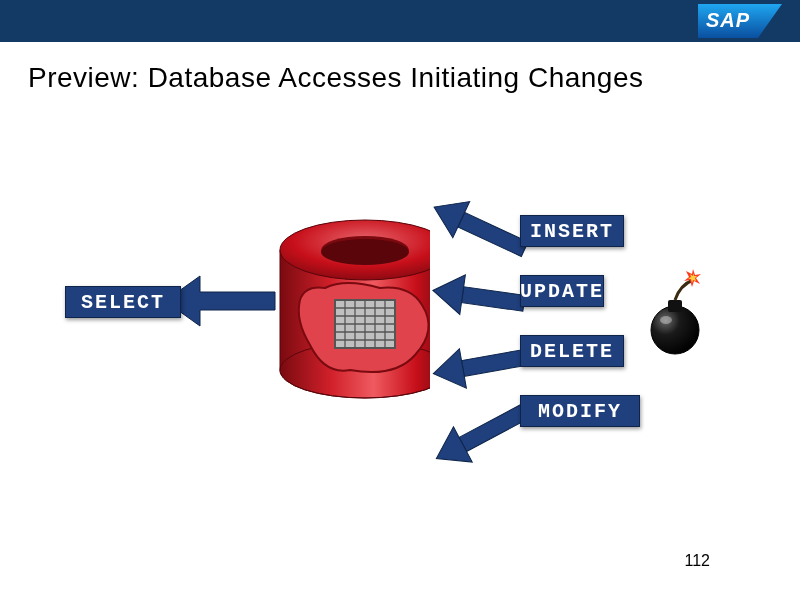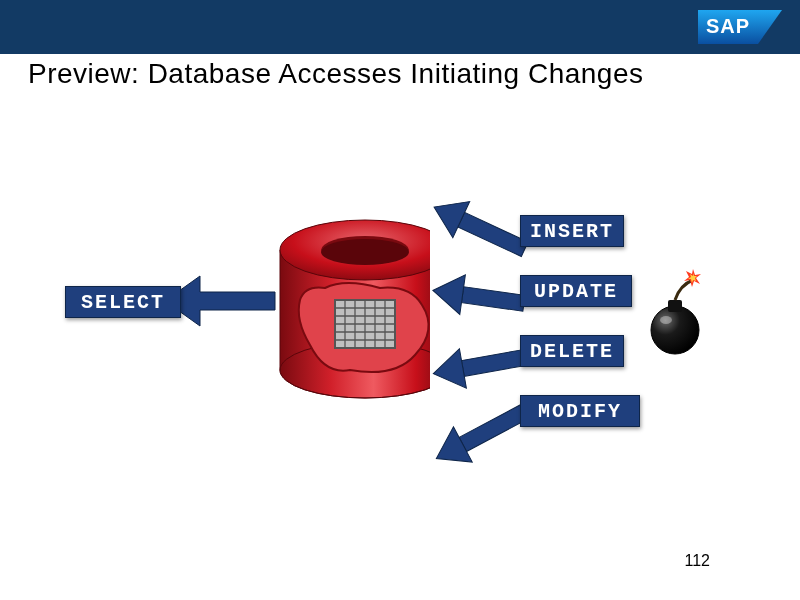--- a/index.html
+++ b/index.html
@@ -1,20 +1,20 @@
 <!DOCTYPE html>
 <html><head>
 <meta charset="utf-8">
 <style>
   * { margin:0; padding:0; box-sizing:border-box; }
   body { width:800px; height:600px; background:#fff; font-family:Arial,Helvetica,sans-serif; position:relative; overflow:hidden; }
-  .topbar { width:100%; height:54px; background:#123a64; display:flex; justify-content:flex-end; align-items:center; padding-right:18px; }
+  .topbar { width:100%; height:42px; background:#123a64; display:flex; justify-content:flex-end; align-items:center; padding-right:18px;font-style:italic; }
   .logo { display:flex; align-items:center; gap:0; }
   .logo svg { display:block; }
-  .title { font-size:28px; font-weight:400; color:#000; padding:4px 0 0 28px; letter-spacing:0.5px; }
+  .title { font-size:28px; font-weight:400; color:#000; padding:20px 0 0 28px; letter-spacing:0.5px; }
   .canvas { position:absolute; left:0; top:0; width:800px; height:600px; pointer-events:none; }
   .op-box { position:absolute; background:#1f3f7d; border:1px solid #0e2549; color:#fff; font-family:"Courier New",monospace; font-weight:bold; font-size:20px; display:flex; align-items:center; justify-content:center; letter-spacing:2px; box-shadow:1px 2px 4px rgba(0,0,0,.4); }
   .slide-num { position:absolute; right:90px; bottom:30px; font-size:16px; color:#000; }
 </style>
 </head>
 <body>
 
 <div class="topbar">
   <div class="logo">
     <svg width="84" height="34" viewBox="0 0 84 34">
@@ -126,17 +126,17 @@
     <g transform="translate(693,278)">
       <polygon points="0,-9 2,-3 8,-4 3,0 7,6 1,3 -1,9 -3,2 -9,3 -4,-1 -7,-7 -1,-4" fill="#ff3b1f"></polygon>
       <polygon points="0,-5 1,-2 4,-2 2,0 3,3 0,2 -1,5 -2,1 -5,1 -2,-1 -3,-4 0,-2" fill="#ffd040"></polygon>
     </g>
     <ellipse cx="666" cy="320" rx="6" ry="4" fill="#fff" opacity="0.35"></ellipse>
   </g>
 </svg>
 
 <div class="op-box" style="left:65px; top:286px; width:116px; height:32px;">SELECT</div>
 <div class="op-box" style="left:520px; top:215px; width:104px; height:32px;">INSERT</div>
-<div class="op-box" style="left:520px; top:275px; width:112px; height:32px;">UPDATE</div>
+<div class="op-box" style="left:520px; top:275px; width:84px; height:32px;">UPDATE</div>
 <div class="op-box" style="left:520px; top:335px; width:104px; height:32px;">DELETE</div>
 <div class="op-box" style="left:520px; top:395px; width:120px; height:32px;">MODIFY</div>
 
 <div class="slide-num">112</div>
 
 </body></html>

